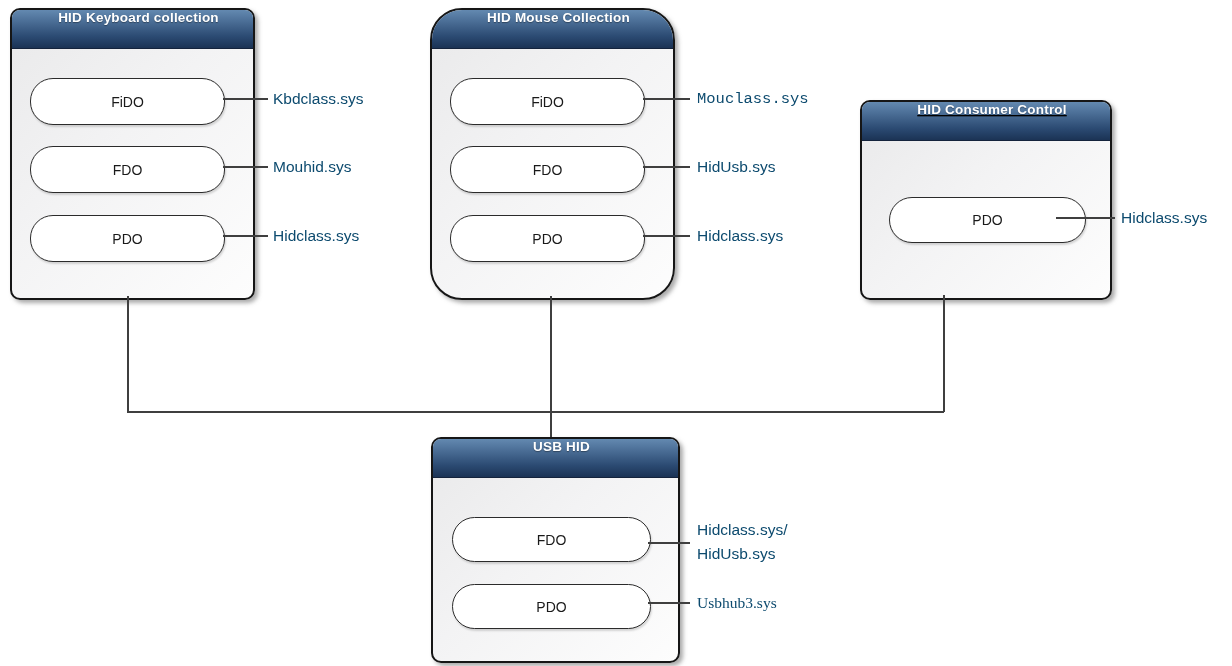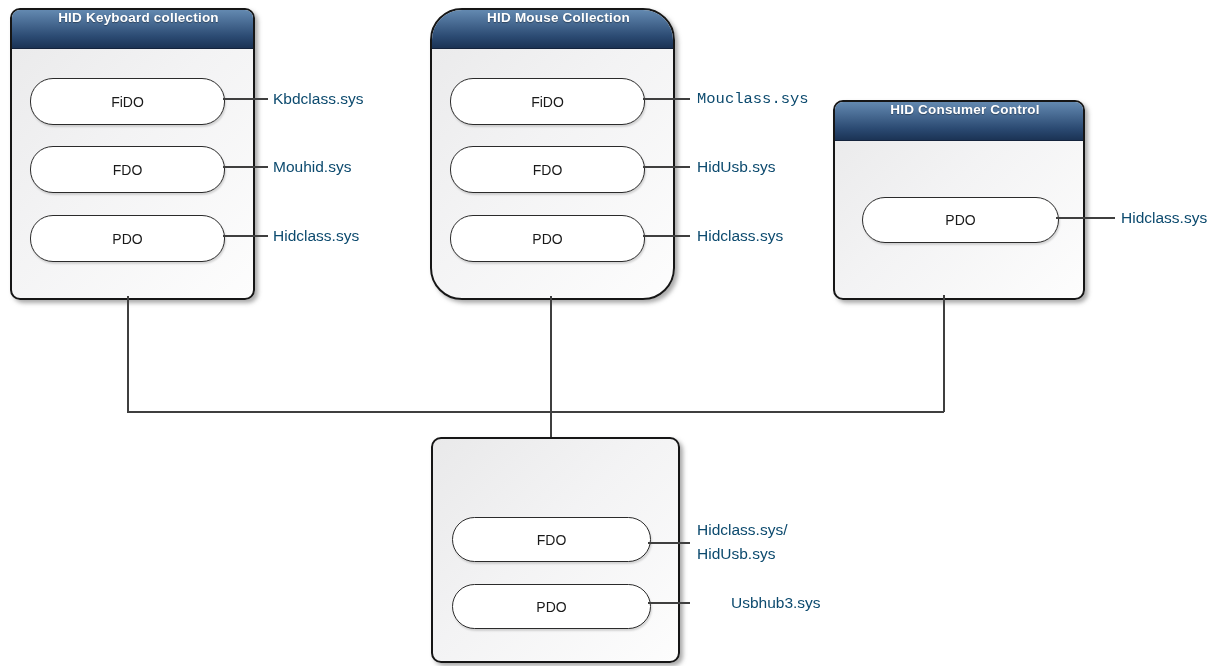--- a/index.html
+++ b/index.html
@@ -100,30 +100,33 @@
       <span>FiDO</span>
     </div>
     <div class="pill" style="left:18px; top:136px; width:193px; height:45px;">
       <span>FDO</span>
     </div>
     <div class="pill" style="left:18px; top:205px; width:193px; height:45px;">
       <span>PDO</span>
     </div>
   </div>
 
-  <div class="box" style="left:833px; top:100px; width:248px; height:196px;">
+  <div class="box" style="left:860px; top:100px; width:248px; height:196px;text-decoration:underline;">
     <div class="box-header">
       <span class="box-title">HID Consumer Control</span>
     </div>
     <div class="pill" style="left:27px; top:95px; width:195px; height:44px;">
       <span>PDO</span>
     </div>
   </div>
 
   <div class="box" style="left:431px; top:437px; width:245px; height:222px;">
+    <div class="box-header">
+      <span class="box-title">USB HID</span>
+    </div>
     <div class="pill" style="left:19px; top:78px; width:197px; height:43px;">
       <span>FDO</span>
     </div>
     <div class="pill" style="left:19px; top:145px; width:197px; height:43px;">
       <span>PDO</span>
     </div>
   </div>
 
   <div class="line h-line" style="left:223px; top:98px; width:45px;"></div>
   <div class="line h-line" style="left:223px; top:166px; width:45px;"></div>
@@ -139,20 +142,20 @@
   <div class="driver-label v-center" style="left:697px; top:167px;">HidUsb.sys</div>
   <div class="driver-label v-center" style="left:697px; top:236px;">Hidclass.sys</div>
 
   <div class="line h-line" style="left:1056px; top:217px; width:59px;"></div>
   <div class="driver-label v-center" style="left:1121px; top:218px;">Hidclass.sys</div>
 
   <div class="line h-line" style="left:648px; top:542px; width:42px;"></div>
   <div class="line h-line" style="left:648px; top:602px; width:42px;"></div>
   <div class="driver-label" style="left:697px; top:518px;">Hidclass.sys/
 HidUsb.sys</div>
-  <div class="driver-label v-center" style="left:731px; top:603px;">Usbhub3.sys</div>
+  <div class="driver-label v-center" style="left:697px; top:603px;font-family:Liberation Serif, serif;">Usbhub3.sys</div>
 
   <div class="line v-line" style="left:127px; top:296px; height:116px;"></div>
   <div class="line v-line" style="left:550px; top:296px; height:141px;"></div>
   <div class="line v-line" style="left:943px; top:295px; height:117px;"></div>
   <div class="line h-line" style="left:127px; top:411px; width:817px;"></div>
 
 </div>
 
 </body></html>

